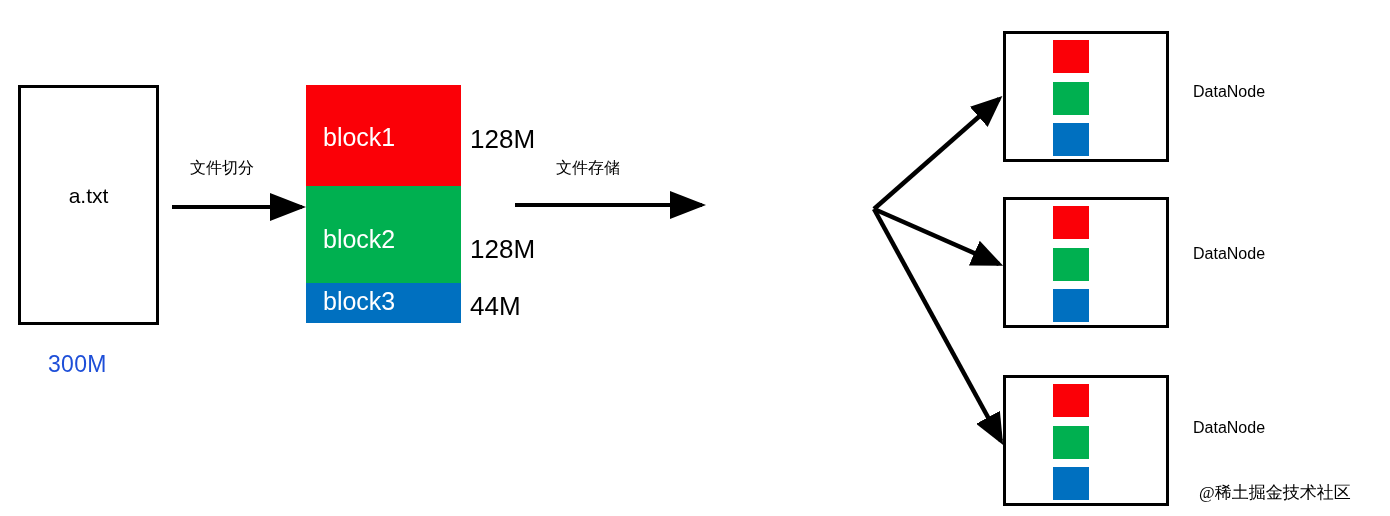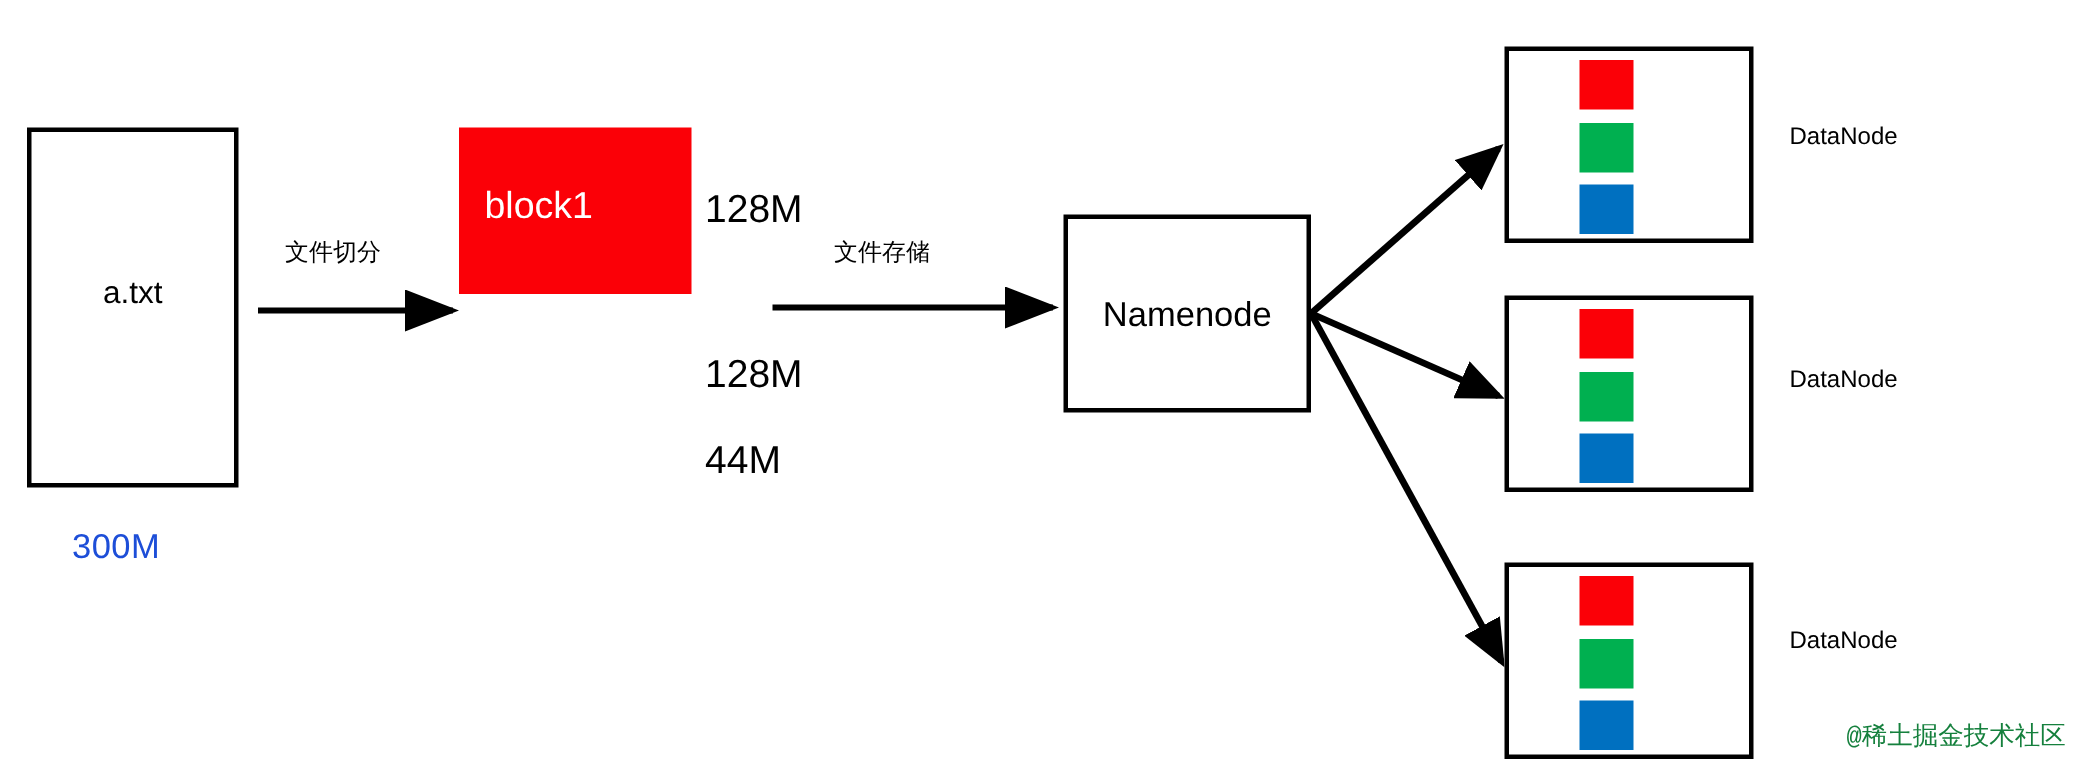--- a/index.html
+++ b/index.html
@@ -144,26 +144,26 @@
     position: absolute;
     left: 0;
     top: 0;
     width: 1390px;
     height: 516px;
     pointer-events: none;
   }
   
   #watermark {
     position: absolute;
-    left: 1231px;
+    left: 1199px;
     top: 484px;
-    color: #15803d;
+    color: #000000;
     font-size: 17px;
     line-height: 1;
-    font-family: Liberation Mono, monospace;
+    font-family: Liberation Serif, serif;
     white-space: nowrap;
   }
 </style>
 </head>
 <body>
 
 <div id="canvas">
 
   <svg id="arrows" viewBox="0 0 1390 516" width="1390" height="516">
     <defs>
@@ -190,30 +190,33 @@
     <div class="box-label">a.txt</div>
   </div>
   <div id="file-size" style="color: #1d4ed8;">300M</div>
 
   <div class="edge-caption" id="caption-split">文件切分</div>
 
   <div id="block-stack">
     <div class="block" id="block-1" style="background: rgb(251, 0, 7);">
       <span class="blabel">block1</span>
     </div>
+    <div class="block" id="block-2" style="background: rgb(0, 176, 80);">
+      <span class="blabel">block2</span>
+    </div>
+    <div class="block" id="block-3" style="background: rgb(0, 112, 192);">
+      <span class="blabel">block3</span>
+    </div>
   </div>
   <div class="size-label" id="size-1">128M</div>
   <div class="size-label" id="size-2">128M</div>
   <div class="size-label" id="size-3">44M</div>
 
   <div class="edge-caption" id="caption-store">文件存储</div>
 
-  <div class="box" id="namenode-box">
-    <div class="box-label">Namenode</div>
-  </div>
 
   <div class="box datanode-box" id="datanode-box-1">
     <div class="chip chip-red" style="background: rgb(251, 0, 7);"></div>
     <div class="chip chip-green" style="background: rgb(0, 176, 80);"></div>
     <div class="chip chip-blue" style="background: rgb(0, 112, 192);"></div>
   </div>
   <div class="datanode-label" id="datanode-label-1">DataNode</div>
 
   <div class="box datanode-box" id="datanode-box-2">
     <div class="chip chip-red" style="background: rgb(251, 0, 7);"></div>

